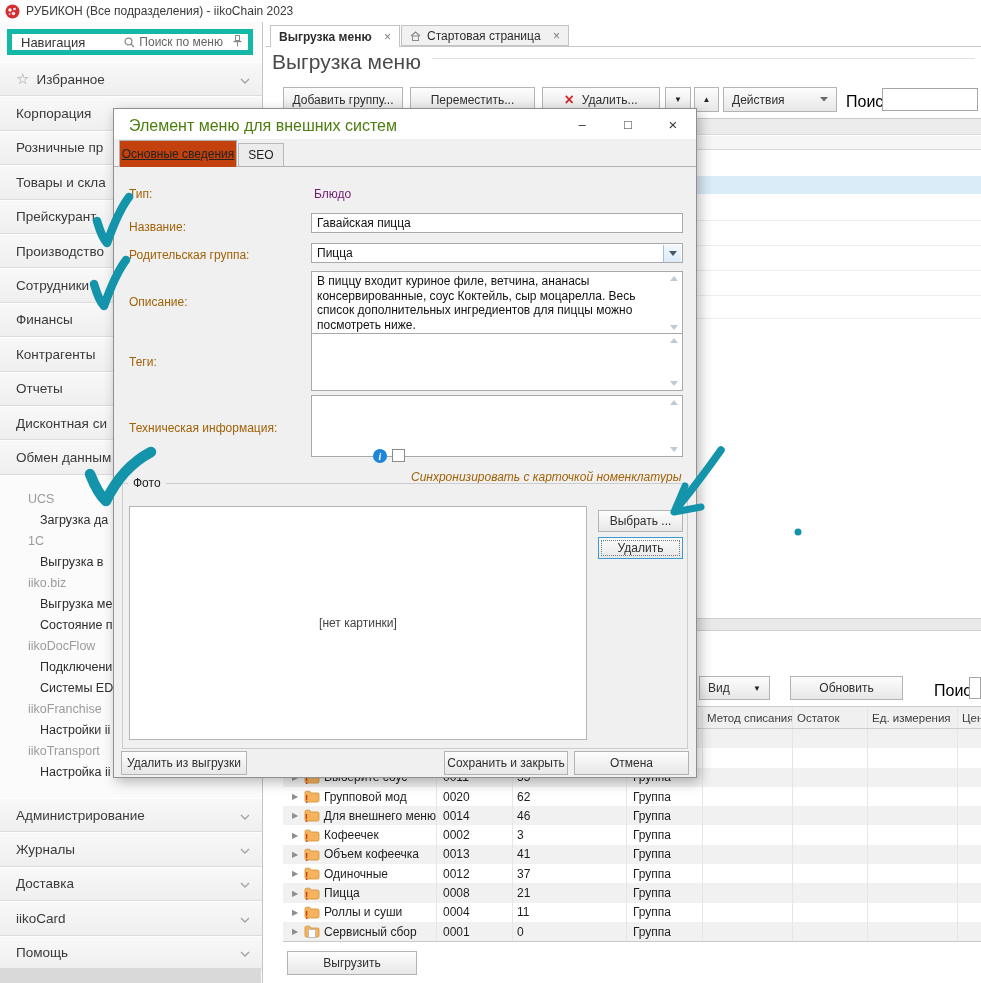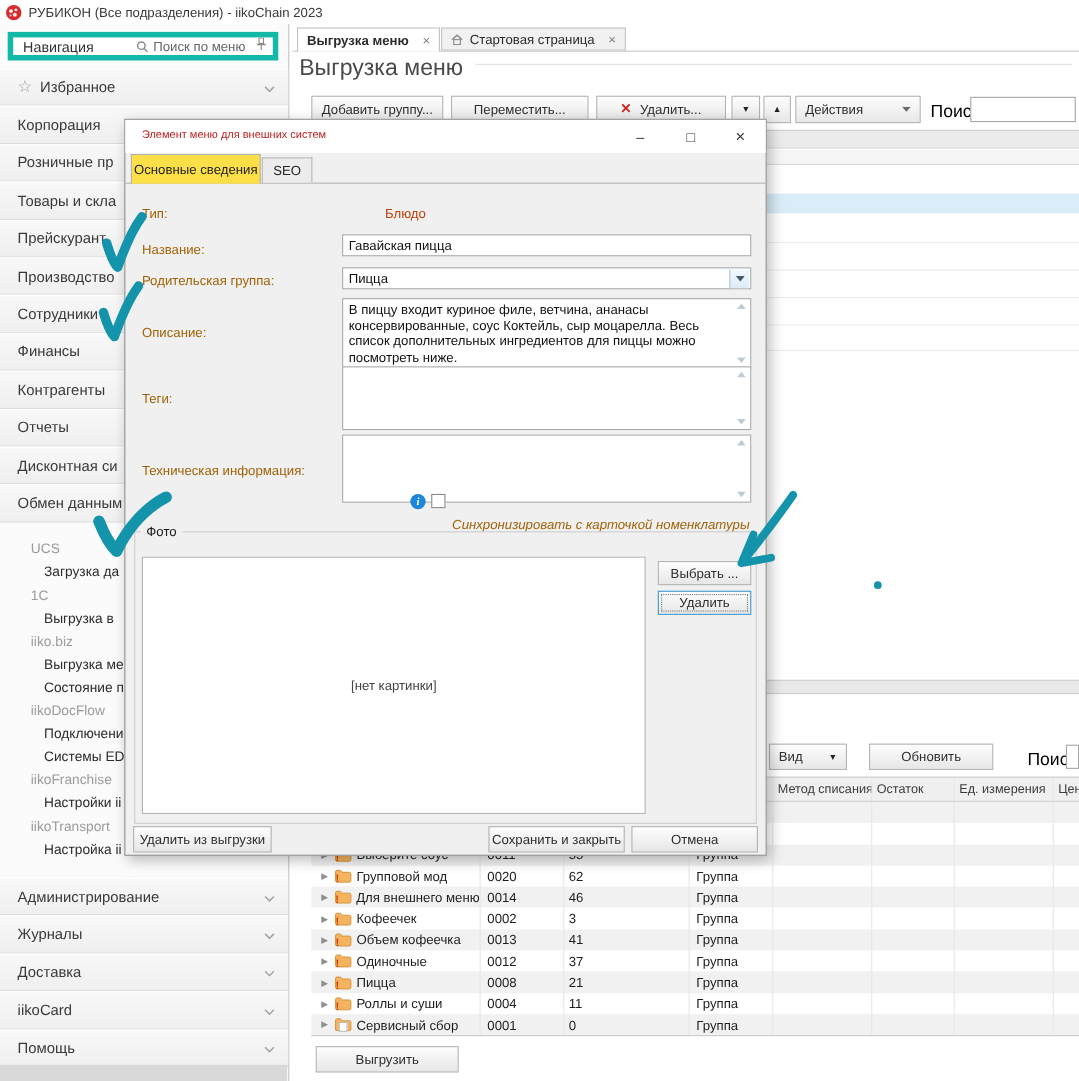--- a/index.html
+++ b/index.html
@@ -59,28 +59,28 @@
   .c-m1{width:90px;}.c-m2{width:75px;}.c-m3{width:90px;}.c-rest{flex:1;border-right:none;}
   .hcell{padding-left:4px;}
   .exp{font-size:8px;color:#8e8e8e;width:8px;}
   .folder{position:relative;width:16px;height:13px;flex:0 0 16px;}
   .folder .warn{position:absolute;left:1px;bottom:-2px;color:#d43c00;font-size:10px;font-weight:bold;}
   .folder .page{position:absolute;left:4px;top:4px;width:6px;height:7px;background:#fff;border:1px solid #bbb;}
   .lp-bottom{left:283px;top:941px;width:698px;height:1px;background:#c9c9c9;}
   
   .dialog{left:113px;top:108px;width:584px;height:670px;background:#f0f0f0;border:1px solid #8f8f8f;box-shadow:3px 4px 12px rgba(0,0,0,.28);z-index:30;box-sizing:border-box;}
   .dlg-titlebar{left:0;top:0;width:582px;height:30px;background:#fff;}
-  .dlg-title{left:15px;top:8px;font-size:10px;color:#b91c1c;}
+  .dlg-title{left:15px;top:8px;font-size:16px;color:#4d7c0f;}
   .wctl{top:6px;width:26px;height:19px;display:flex;align-items:center;justify-content:center;font-size:13px;color:#333;cursor:default;}
   .dlg-tabline{left:0;top:57px;width:582px;height:1px;background:#b2b2b2;}
   .dtab{font-size:12px;color:#222;display:flex;align-items:center;justify-content:center;box-sizing:border-box;z-index:2;}
-  .dtab-active{left:5px;top:31px;width:118px;height:27px;background:#fde047;border:1px solid #b2b2b2;border-bottom:none;}
+  .dtab-active{left:5px;top:31px;width:118px;height:27px;background:#c2410c;border:1px solid #b2b2b2;border-bottom:none;text-decoration:underline;}
   .dtab-idle{left:124px;top:34px;width:46px;height:23px;background:#ececec;border:1px solid #b9b9b9;border-bottom:none;}
   .dl{font-size:12px;color:#a16207;}
-  .dval{font-size:12px;color:#c2410c;margin-left:36px;}
+  .dval{font-size:12px;color:#701a75;}
   .dinput{left:197px;width:372px;height:20px;background:#fff;border:1px solid #a9a9a9;font-size:12px;color:#111;display:flex;align-items:center;padding-left:5px;box-sizing:border-box;}
   .ta{left:197px;width:372px;background:#fff;border:1px solid #a9a9a9;box-sizing:border-box;font-size:12px;color:#111;line-height:14.5px;padding:2px 16px 2px 5px;}
   .scroll-up,.scroll-dn{position:absolute;right:4px;width:0;height:0;border-left:4px solid transparent;border-right:4px solid transparent;}
   .scroll-up{top:4px;border-bottom:5px solid #bccbd6;}
   .scroll-dn{bottom:4px;border-top:5px solid #bccbd6;}
   .combo-btn{position:absolute;right:1px;top:1px;width:17px;height:17px;background:linear-gradient(#f3f8fd,#dcebf7);border-left:1px solid #9fc1e4;display:flex;align-items:center;justify-content:center;}
   .combo-btn i{width:0;height:0;border-left:4px solid transparent;border-right:4px solid transparent;border-top:5px solid #45586b;}
   .info-i{left:259px;top:340px;width:14px;height:14px;border-radius:50%;background:#1d86d8;color:#fff;font-size:10px;font-weight:bold;font-style:italic;display:flex;align-items:center;justify-content:center;font-family:"Liberation Serif",serif;}
   .chk{left:278px;top:340px;width:13px;height:13px;background:#fff;border:1px solid #8b8b8b;box-sizing:border-box;}
   .fieldset{left:8px;top:374px;width:566px;height:266px;border:1px solid #cdcdcd;box-sizing:border-box;}

